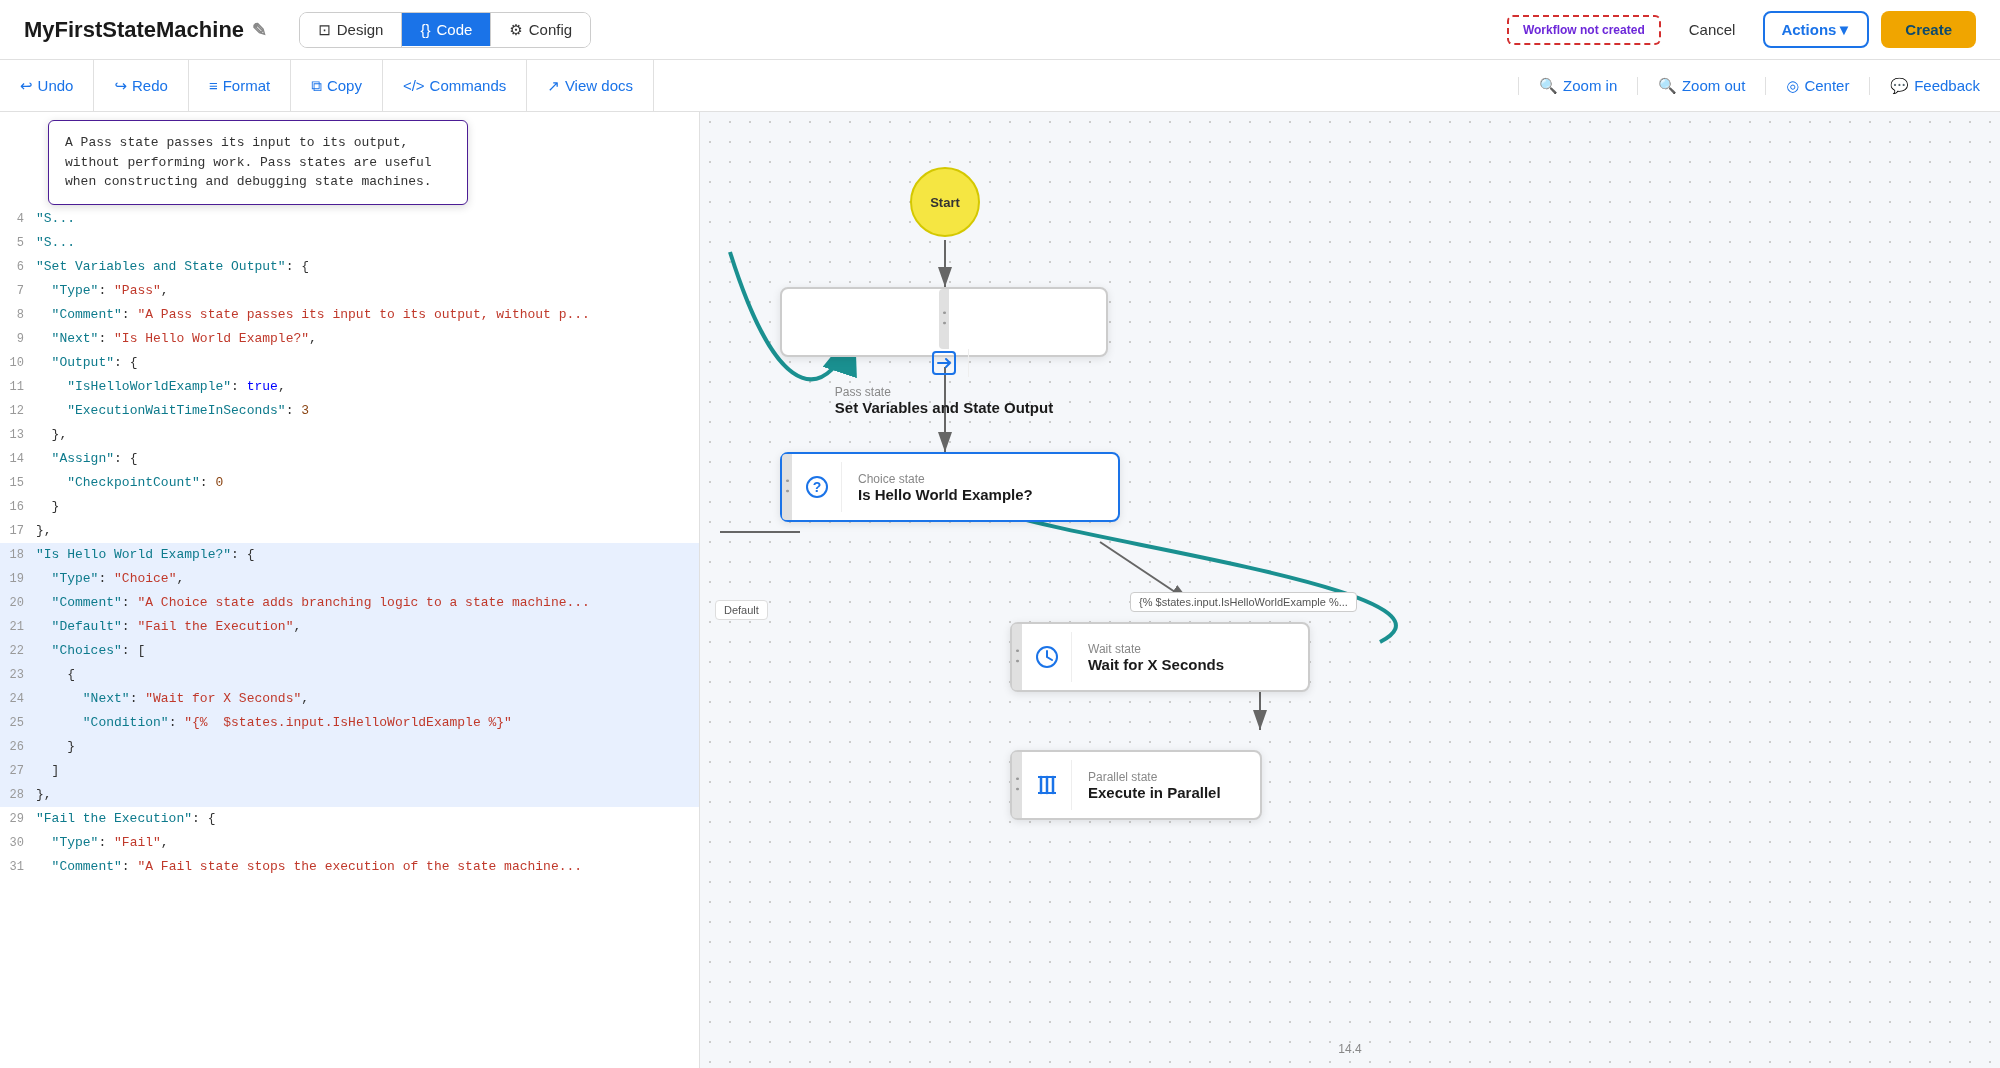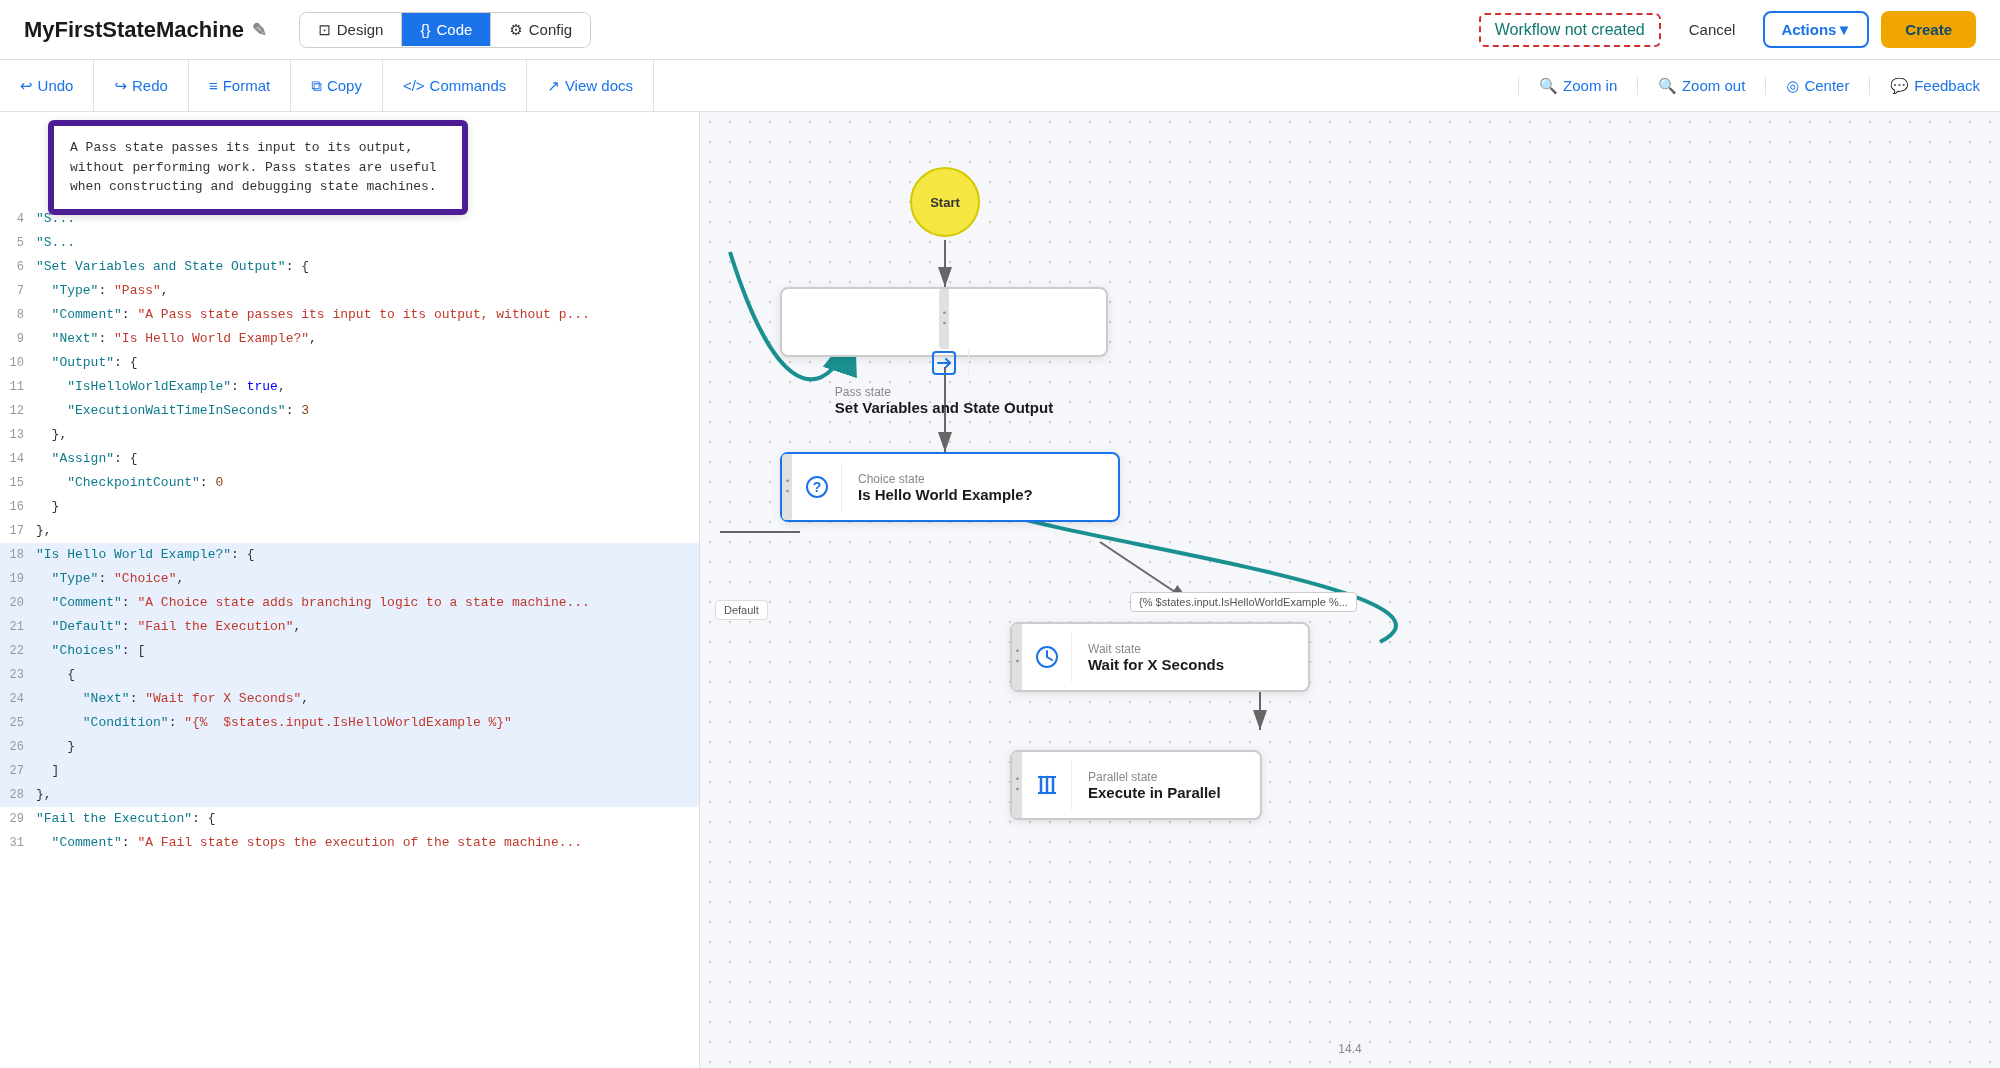--- a/index.html
+++ b/index.html
@@ -22,22 +22,22 @@
       padding: 8px 18px; font-size: 15px; font-weight: 500; cursor: pointer;
       border: none; background: #fff; display: flex; align-items: center; gap: 6px;
       color: #333;
     }
     .tab-btn.active { background: #1a73e8; color: #fff; }
     .tab-btn:not(:last-child) { border-right: 1.5px solid #ccc; }
     .header-right {
       margin-left: auto; display: flex; align-items: center; gap: 12px;
     }
     .workflow-status {
-      border: 2px dashed #d32f2f; color: #0f766e; padding: 6px 14px;
-      border-radius: 6px; font-size: 16px; font-weight: 400;
+      border: 2px dashed #d32f2f; color: #6d28d9; padding: 6px 14px;
+      border-radius: 6px; font-size: 12px; font-weight: 700;
     }
     .cancel-btn {
       background: none; border: none; font-size: 15px; font-weight: 500;
       color: #333; cursor: pointer; padding: 8px 16px;
     }
     .actions-btn {
       border: 2px solid #1a73e8; background: #fff; color: #1a73e8;
       padding: 8px 16px; border-radius: 8px; font-size: 15px; font-weight: 600;
       cursor: pointer; display: flex; align-items: center; 
     }
@@ -87,21 +87,21 @@
     
     .key { color: #0d7a8c; }
     .str { color: #c0392b; }
     .num { color: #8b4513; }
     .bool { color: #0000ff; }
     .punct { color: #333; }
 
     
     .tooltip {
       position: absolute; top: 8px; left: 48px;
-      background: #fff; border: 6px solid #4c1d95; border-radius: 6px;
+      background: #fff; border: 1px solid #4c1d95; border-radius: 6px;
       padding: 12px 16px; max-width: 420px; font-size: 13px;
       color: #333; z-index: 10; line-height: 1.5;
       box-shadow: 0 2px 8px rgba(0,0,0,0.15);
     }
 
     
     .visual-canvas {
       flex: 1; background: #f5f7fa; position: relative; overflow: hidden;
       background-image: radial-gradient(circle, #ccc 1px, transparent 1px);
       background-size: 20px 20px;
@@ -339,20 +339,24 @@
         <span class="line-content">  <span class="punct">]</span></span>
       </div>
       <div class="code-line highlighted">
         <span class="line-num">28</span>
         <span class="line-content"><span class="punct">},</span></span>
       </div>
 
       <div class="code-line">
         <span class="line-num">29</span>
         <span class="line-content"><span class="key">"Fail the Execution"</span><span class="punct">: {</span></span>
+      </div>
+      <div class="code-line">
+        <span class="line-num">30</span>
+        <span class="line-content">  <span class="key">"Type"</span><span class="punct">: </span><span class="str">"Fail"</span><span class="punct">,</span></span>
       </div>
       <div class="code-line">
         <span class="line-num">31</span>
         <span class="line-content">  <span class="key">"Comment"</span><span class="punct">: </span><span class="str">"A Fail state stops the execution of the state machine...</span></span>
       </div>
     </div>
   </div>
 
   <div class="visual-canvas">
 

